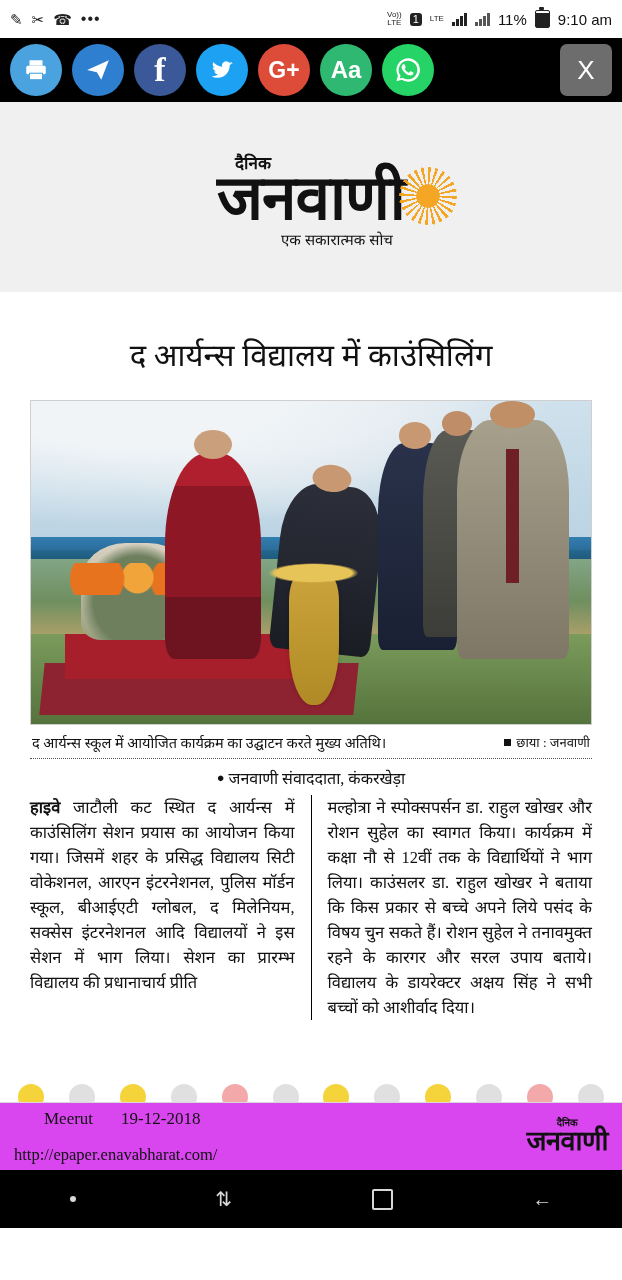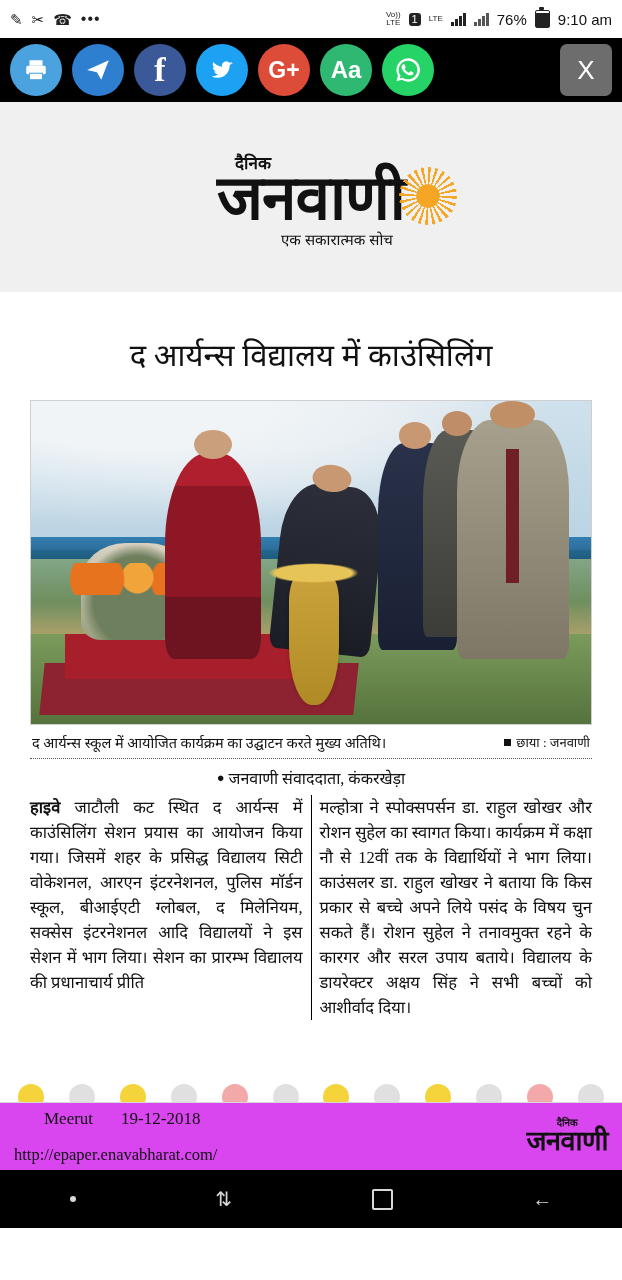--- a/index.html
+++ b/index.html
@@ -366,21 +366,21 @@
     color: #111;
   }
   .byline .bullet {
     font-size: 13px;
     vertical-align: 2px;
     margin-right: 4px;
   }
 
   .cols {
     display: flex;
-    gap: 8px;
+    gap: 16px;
     font-family: "Liberation Serif", serif;
     font-size: 16.5px;
     line-height: 25px;
     color: #111;
     text-align: justify;
   }
   .col { flex: 1 1 50%; }
   .col .lead { font-weight: bold; }
   .col-divider {
     width: 1px;
@@ -473,21 +473,21 @@
         <i></i>
         <i></i>
         <i></i>
       </span>
     <span class="bars dim">
         <i></i>
         <i></i>
         <i></i>
         <i></i>
       </span>
-    <span class="clock">76%</span>
+    <span class="clock">11%</span>
     <span class="battery"></span>
     <span class="clock">9:10 am</span>
   </div>
 </div>
 
 <div class="sharebar">
   <div class="share-btn" style="background:#4aa3df">
     <svg width="26" height="26" viewBox="0 0 24 24">
       <rect x="6" y="3" width="12" height="5" fill="#fff"></rect>
       <rect x="3" y="8" width="18" height="8" rx="1.5" fill="#fff"></rect>

